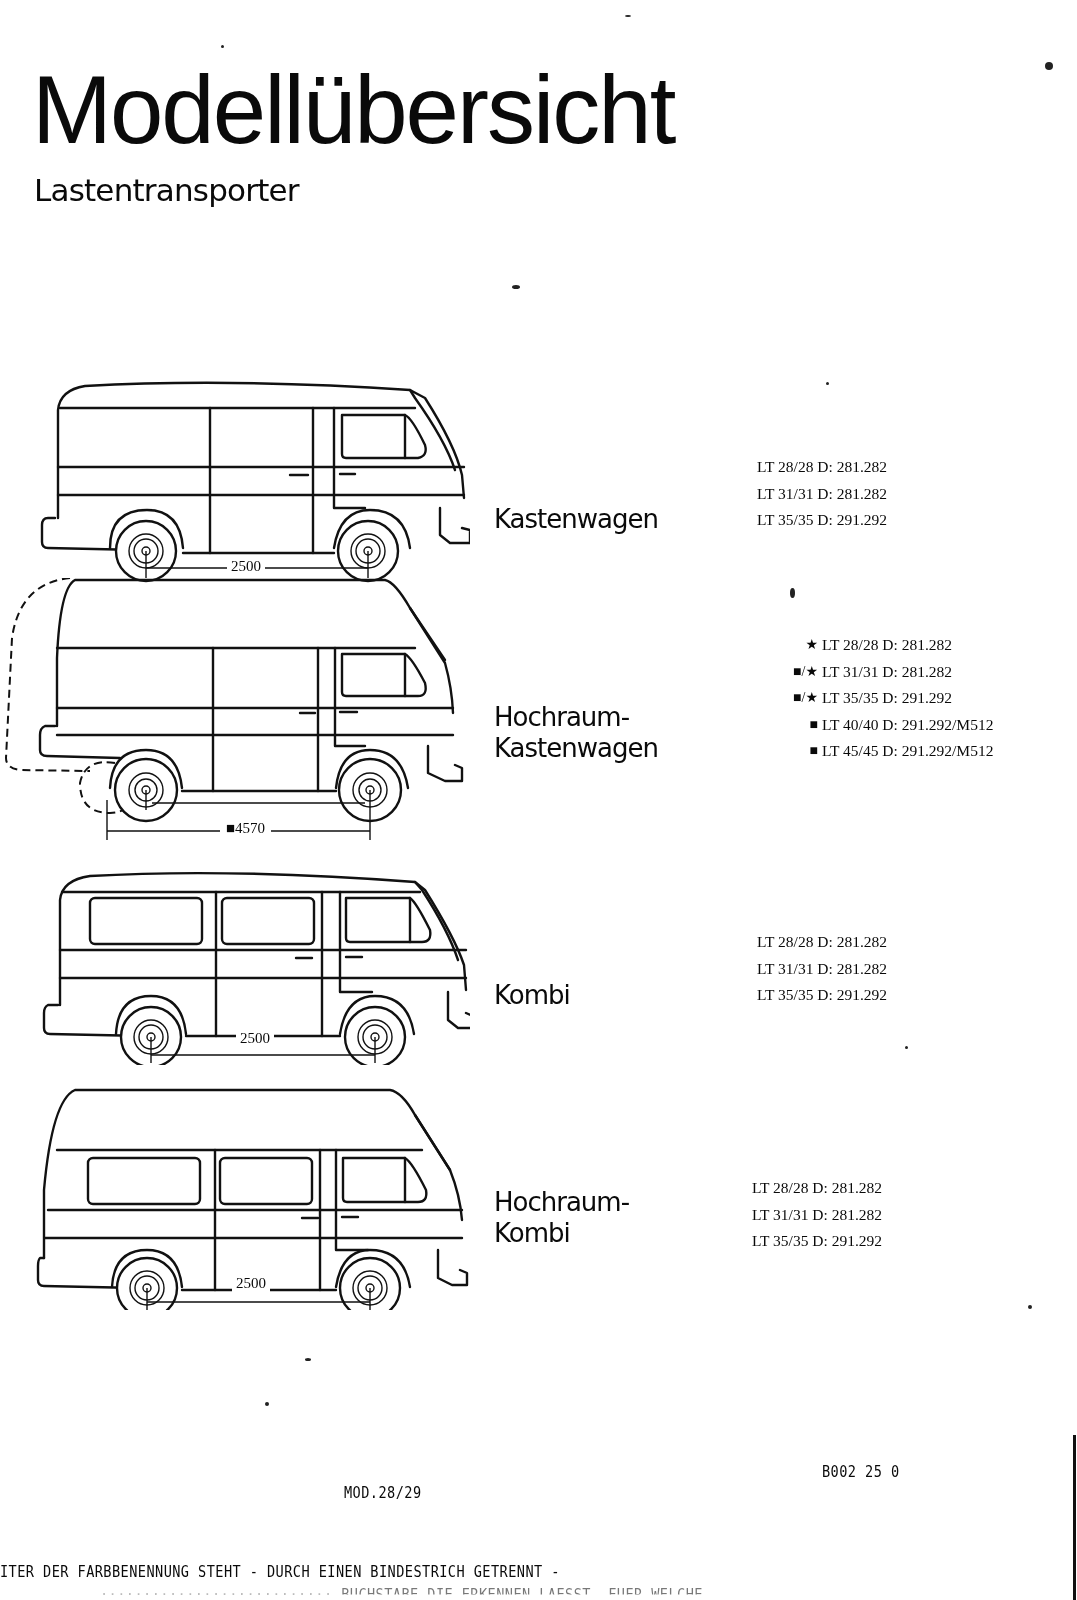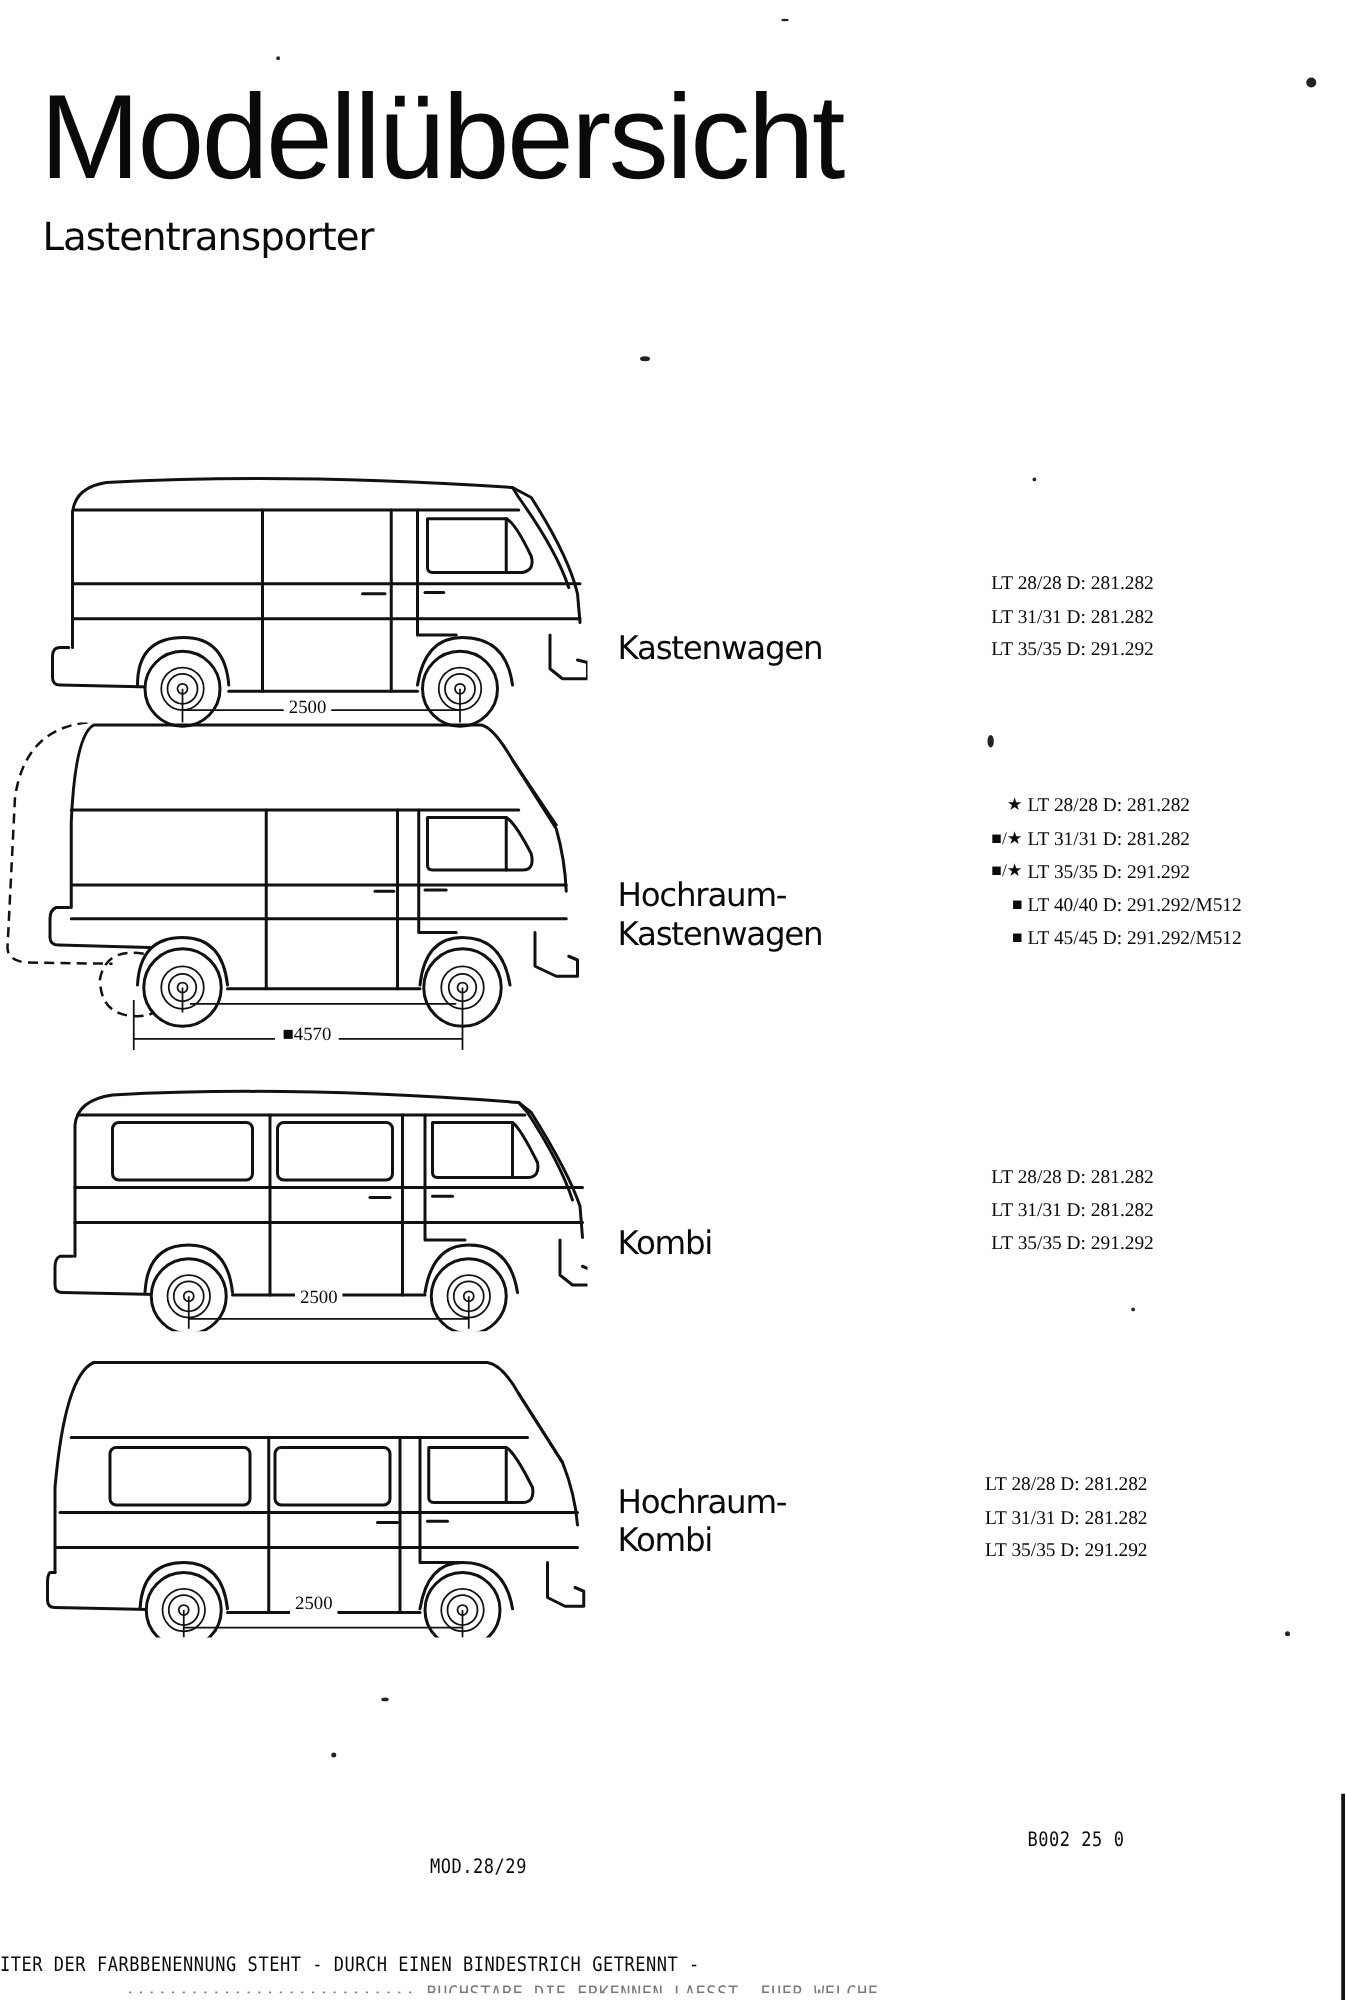--- a/index.html
+++ b/index.html
@@ -16,21 +16,21 @@
   }
   .subtitle {
     left: 34px; top: 175px;
     font-family: "DejaVu Sans", "Liberation Sans", sans-serif;
     font-weight: normal; font-size: 31px; letter-spacing: -0.8px; line-height: 1;
   }
   .model-name {
     font-family: "DejaVu Sans", "Liberation Sans", sans-serif;
     font-weight: normal; font-size: 26px; letter-spacing: -1px; line-height: 31px;
   }
-  .variants { font-size: 15.5px; line-height: 26.5px; margin-left: 36px; }
+  .variants { font-size: 15.5px; line-height: 26.5px; }
   .variant-row { display: flex; justify-content: flex-end; white-space: nowrap; }
   .variants.left .variant-row { justify-content: flex-start; }
   .marker { display: inline-block; width: 22px; text-align: right; margin-right: 4px; font-size: 14px; }
   .dim-label { font-size: 15px; background: #fff; padding: 0 4px; }
   .footer-mono {
     font-family: "DejaVu Sans Mono", "Liberation Mono", monospace;
     font-size: 16px; letter-spacing: 0.5px; transform: scaleX(0.85); transform-origin: left top;
   }
   .edge-line { left: 1073px; top: 1435px; width: 3px; height: 165px; background: #111; }
   svg .ln { stroke: #111; stroke-width: 2.4; fill: none; stroke-linecap: round; stroke-linejoin: round; }

